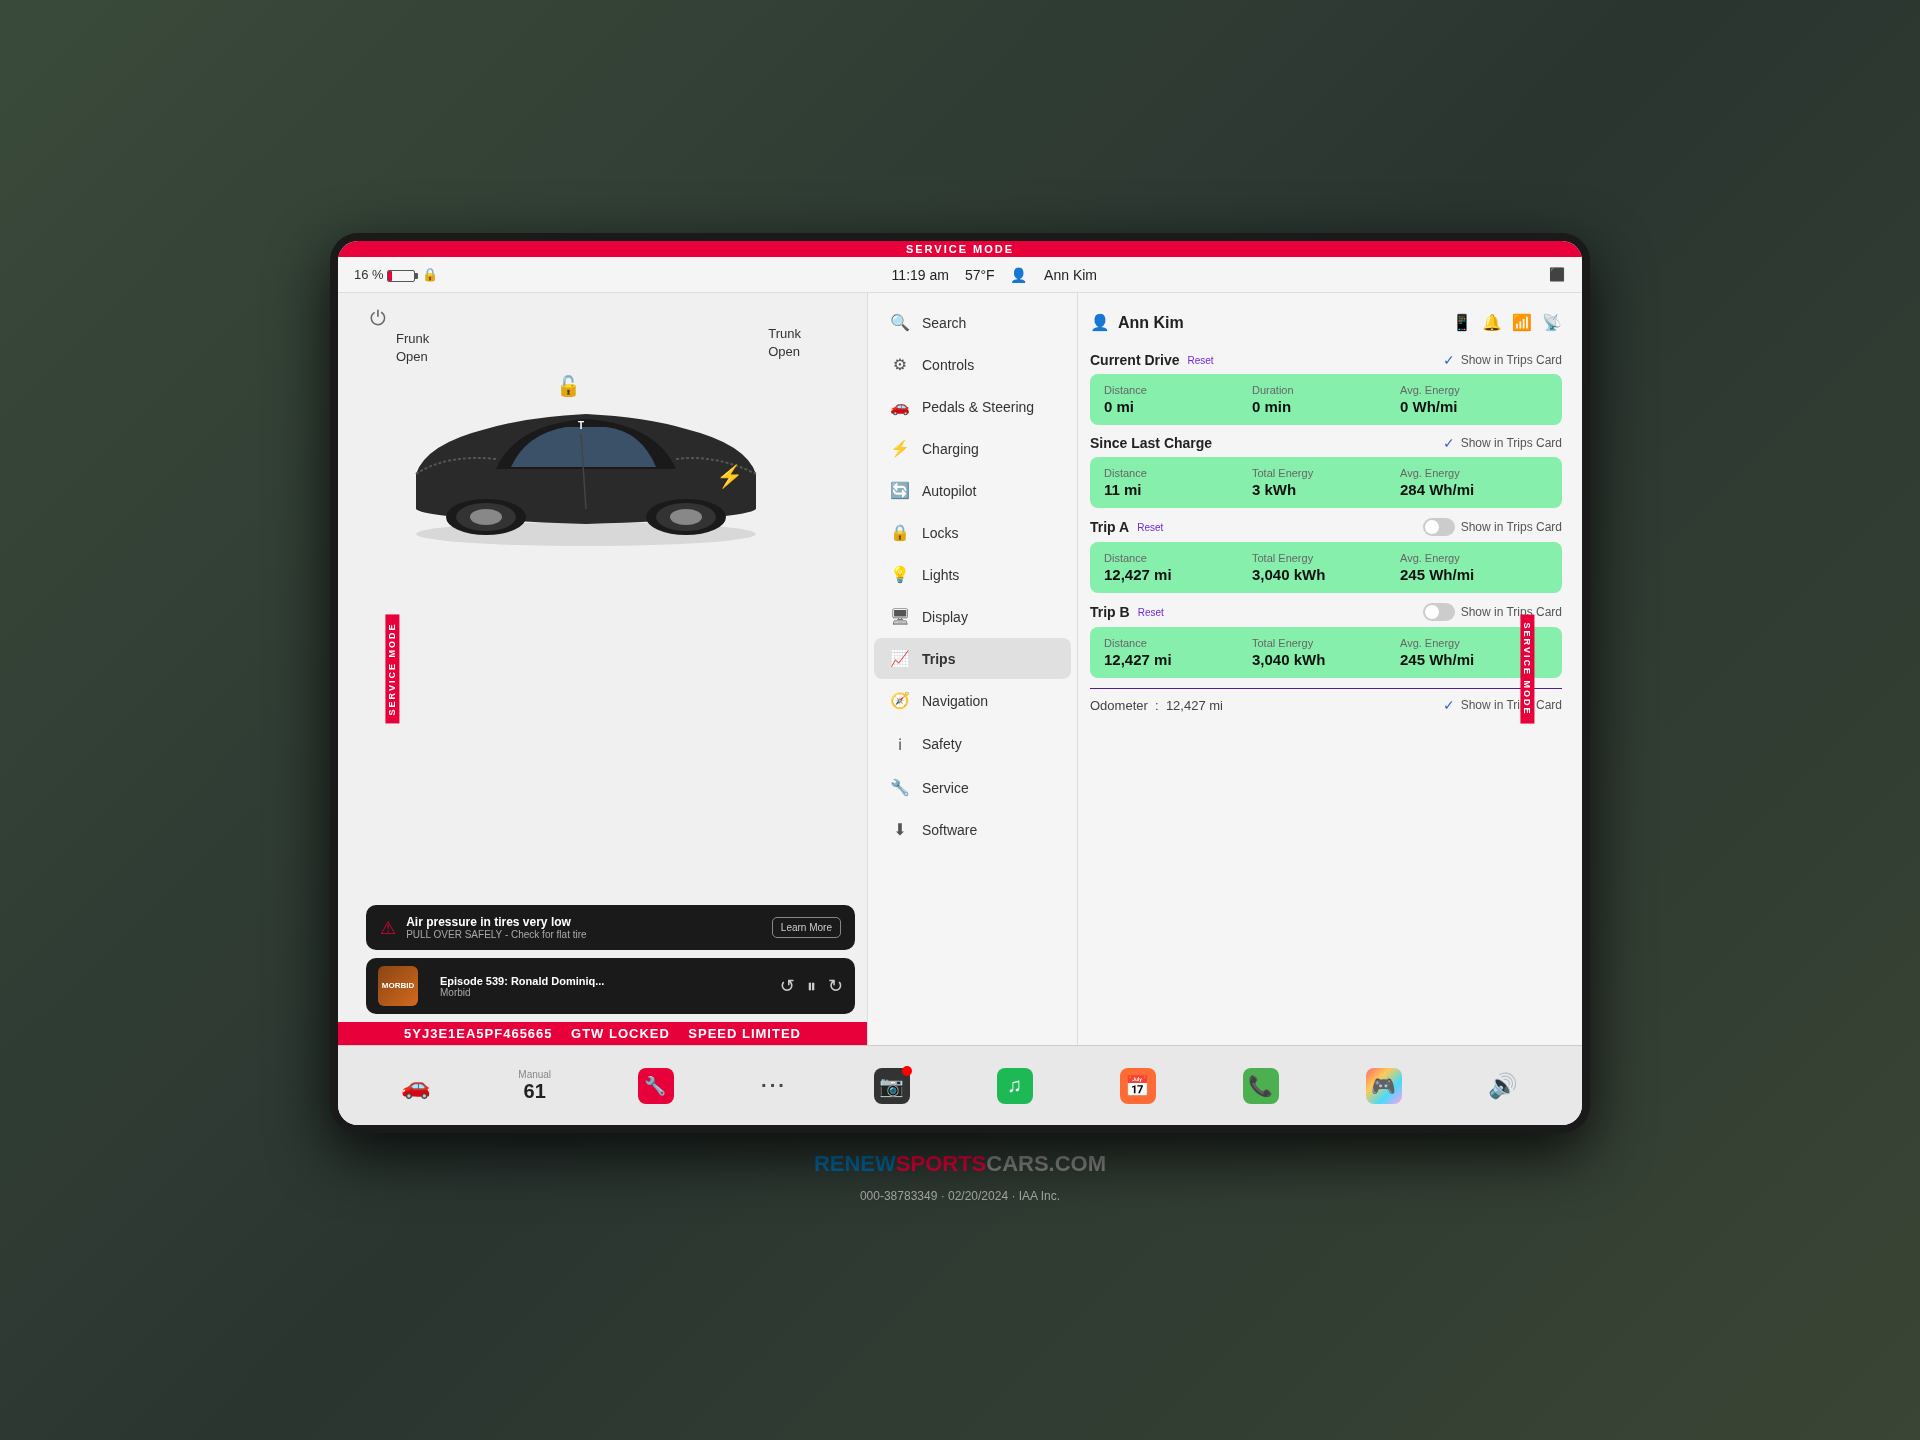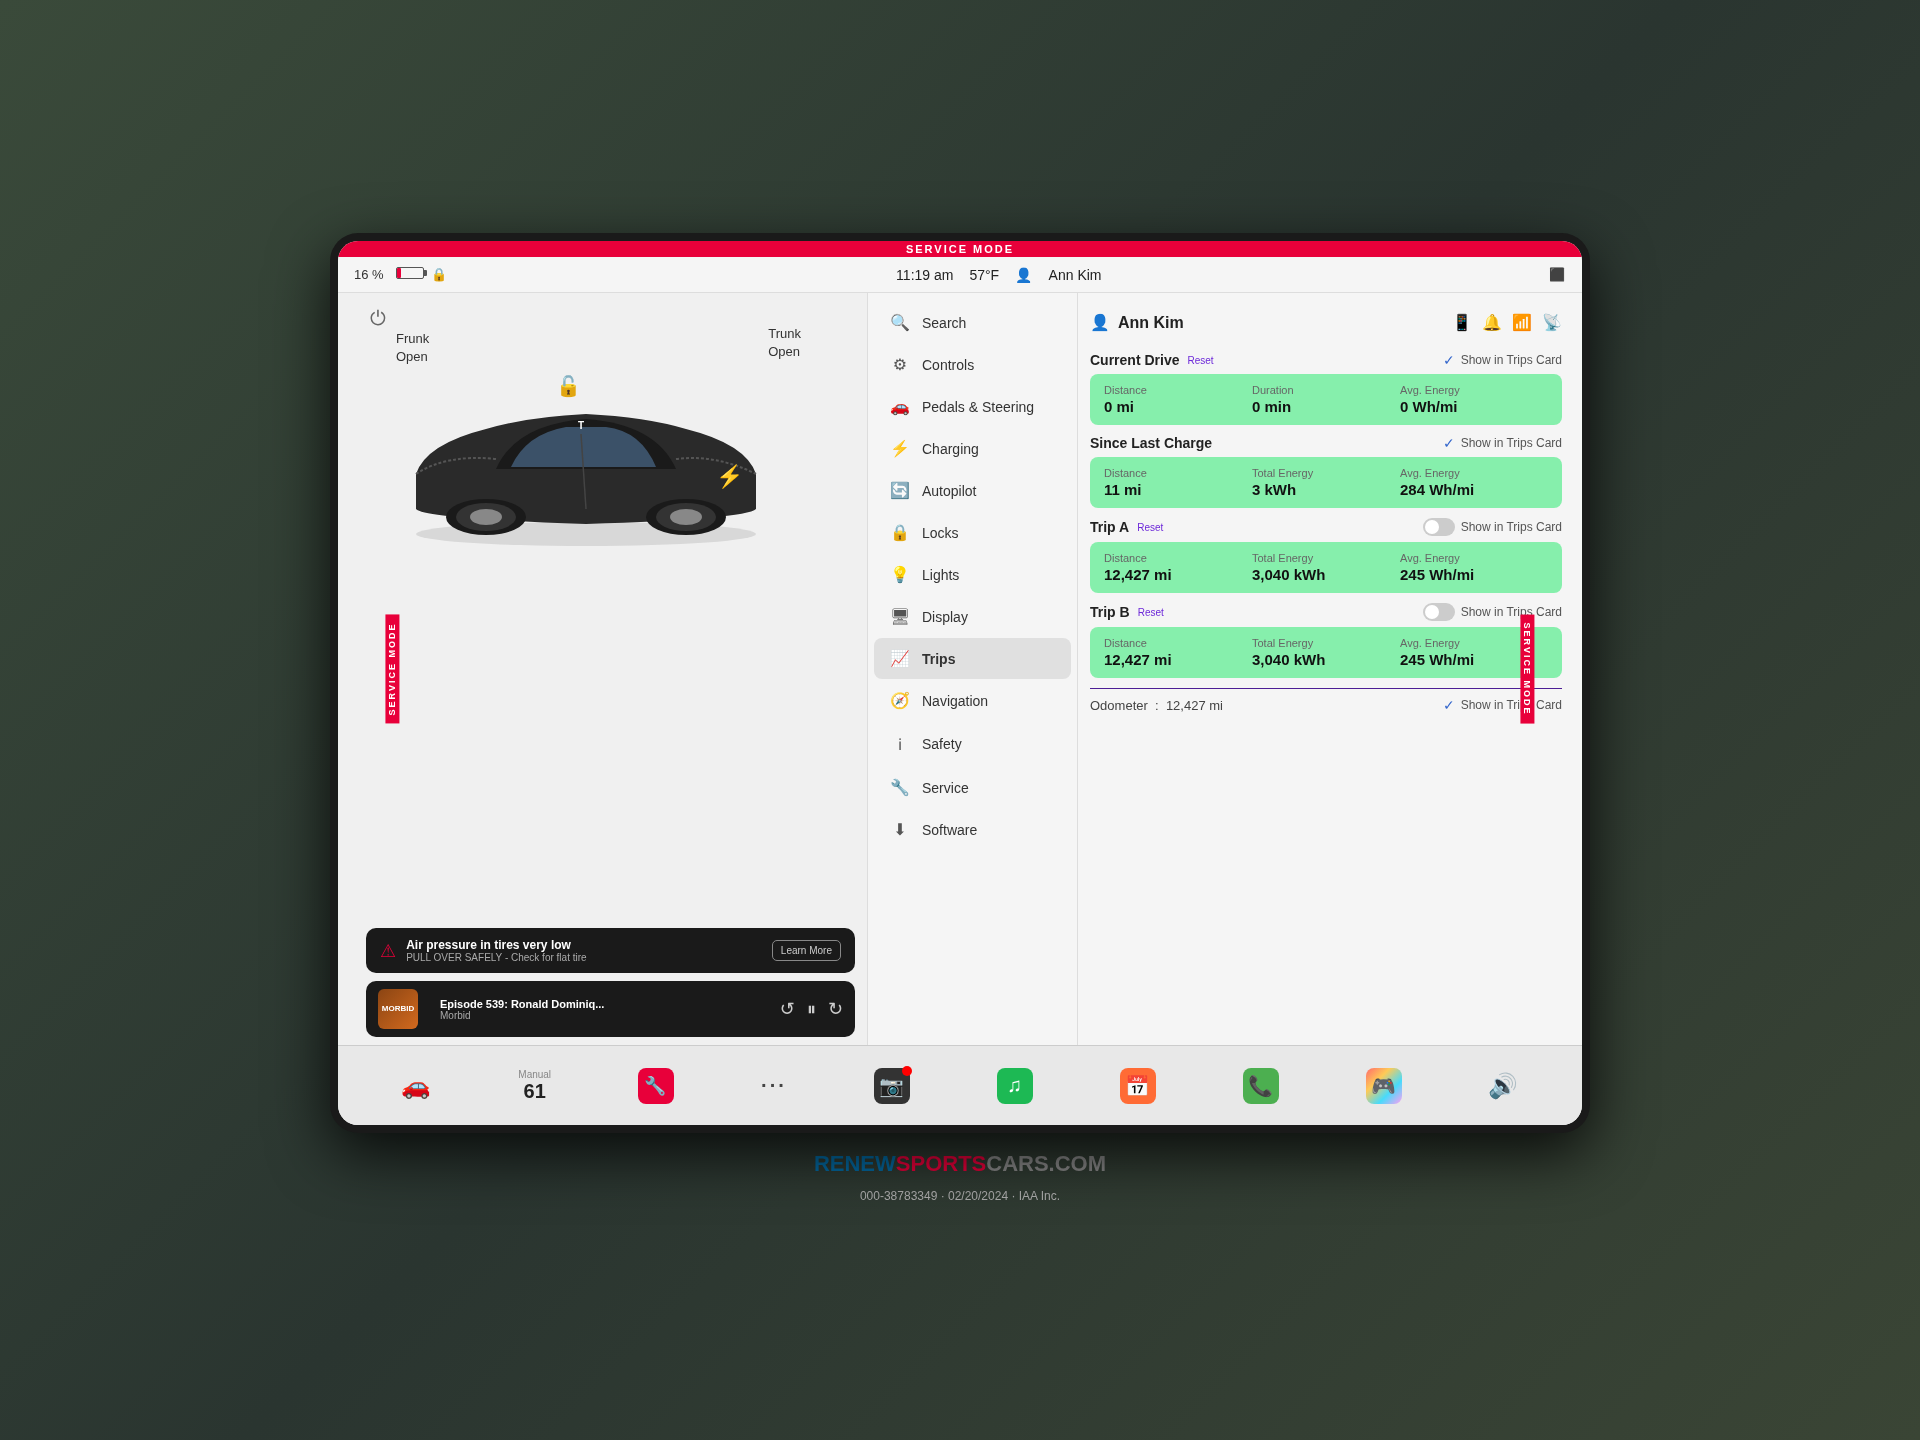--- a/index.html
+++ b/index.html
@@ -63,22 +63,22 @@
     .status-left {
       display: flex;
       align-items: center;
       gap: 8px;
       font-size: 13px;
       color: #333;
     }
 
     .battery-indicator {
       display: flex;
-      align-items: flex-start;
-      gap: 12px;
+      align-items: flex-end;
+      gap: 3px;
       font-size: 13px;
       font-weight: 500;
     }
 
     .battery-bar {
       width: 28px;
       height: 12px;
       border: 1.5px solid #555;
       border-radius: 2px;
       position: relative;
@@ -656,20 +656,27 @@
             <div class="media-title">Episode 539: Ronald Dominiq...</div>
             <div class="media-subtitle">Morbid</div>
           </div>
           <div class="media-controls">
             <span>↺</span>
             <span>⏸</span>
             <span>↻</span>
           </div>
         </div>
 
+        <div class="bottom-bar">
+          <span>5YJ3E1EA5PF465665</span>
+          &nbsp;&nbsp;
+          <span>GTW LOCKED</span>
+          &nbsp;&nbsp;
+          <span>SPEED LIMITED</span>
+        </div>
       </div>
 
       <div class="center-panel">
         <div class="menu-item">
           <span class="menu-icon">🔍</span>
           <span>Search</span>
         </div>
         <div class="menu-item">
           <span class="menu-icon">⚙</span>
           <span>Controls</span>

